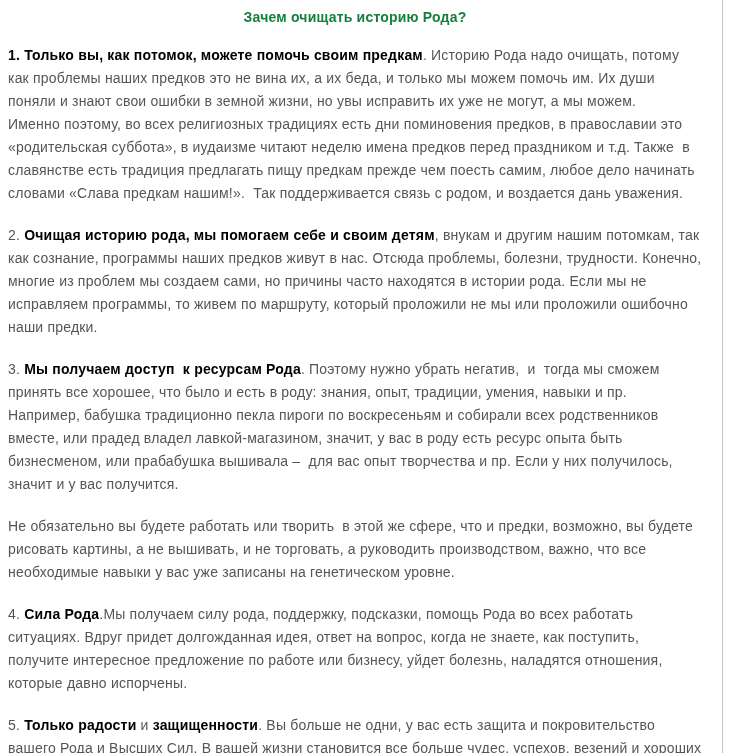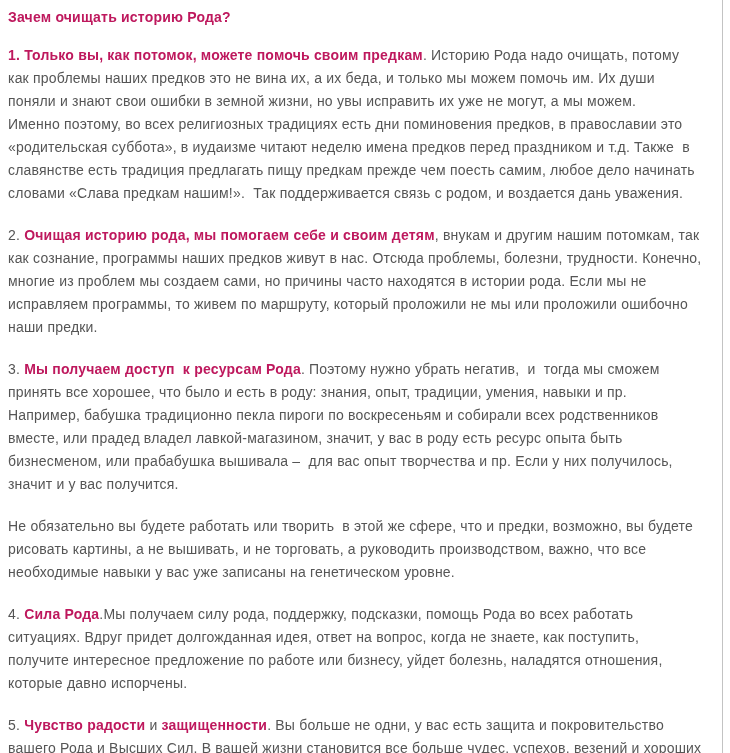--- a/index.html
+++ b/index.html
@@ -20,29 +20,30 @@
     padding: 6px 10px 0 8px;
     font-size: 14px;
     line-height: 23px;
     letter-spacing: 0.2px;
     color: #555555;
   }
   .page-title {
     font-size: 14px;
     line-height: 23px;
     font-weight: bold;
-    color: #be185d;
+    color: #15803d;
     margin: 0 0 15px 0;
+    text-align: center;
   }
   .article p {
     margin: 0 0 19px 0;
     white-space: pre-wrap;
   }
   .article p b {
-    color: #be185d;
+    color: #000000;
     font-weight: bold;
   }
   .right-border {
     position: absolute;
     top: 0;
     right: 7px;
     width: 1px;
     height: 753px;
     background: #c3c3c3;
   }
@@ -51,17 +52,17 @@
 <body>
 
 <div class="article">
   <h1 class="page-title">Зачем очищать историю Рода?</h1>
   <div id="article-body">
       <p><b>1. Только вы, как потомок, можете помочь своим предкам</b><span>. Историю Рода надо очищать, потому как проблемы наших предков это не вина их, а их беда, и только мы можем помочь им. Их души поняли и знают свои ошибки в земной жизни, но увы исправить их уже не могут, а мы можем.</span><br><span>Именно поэтому, во всех религиозных традициях есть дни поминовения предков, в православии это «родительская суббота», в иудаизме читают неделю имена предков перед праздником и т.д. Также  в славянстве есть традиция предлагать пищу предкам прежде чем поесть самим, любое дело начинать словами «Слава предкам нашим!».  Так поддерживается связь с родом, и воздается дань уважения.</span></p>
       <p><span>2. </span><b>Очищая историю рода, мы помогаем себе и своим детям</b><span>, внукам и другим нашим потомкам, так как сознание, программы наших предков живут в нас. Отсюда проблемы, болезни, трудности. Конечно, многие из проблем мы создаем сами, но причины часто находятся в истории рода. Если мы не исправляем программы, то живем по маршруту, который проложили не мы или проложили ошибочно наши предки.</span></p>
       <p><span>3. </span><b>Мы получаем доступ  к ресурсам Рода</b><span>. Поэтому нужно убрать негатив,  и  тогда мы сможем принять все хорошее, что было и есть в роду: знания, опыт, традиции, умения, навыки и пр. Например, бабушка традиционно пекла пироги по воскресеньям и собирали всех родственников вместе, или прадед владел лавкой-магазином, значит, у вас в роду есть ресурс опыта быть бизнесменом, или прабабушка вышивала –  для вас опыт творчества и пр. Если у них получилось, значит и у вас получится.</span></p>
       <p><span>Не обязательно вы будете работать или творить  в этой же сфере, что и предки, возможно, вы будете рисовать картины, а не вышивать, и не торговать, а руководить производством, важно, что все необходимые навыки у вас уже записаны на генетическом уровне.</span></p>
       <p><span>4. </span><b>Сила Рода</b><span>.Мы получаем силу рода, поддержку, подсказки, помощь Рода во всех работать ситуациях. Вдруг придет долгожданная идея, ответ на вопрос, когда не знаете, как поступить, получите интересное предложение по работе или бизнесу, уйдет болезнь, наладятся отношения, которые давно испорчены.</span></p>
-      <p><span>5. </span><b>Чувство радости</b><span> и </span><b>защищенности</b><span>. Вы больше не одни, у вас есть защита и покровительство вашего Рода и Высших Сил. В вашей жизни становится все больше чудес, успехов, везений и хороших событий.</span></p>
+      <p><span>5. </span><b>Только радости</b><span> и </span><b>защищенности</b><span>. Вы больше не одни, у вас есть защита и покровительство вашего Рода и Высших Сил. В вашей жизни становится все больше чудес, успехов, везений и хороших событий.</span></p>
     </div>
 </div>
 
 <div class="right-border"></div>
 
 </body></html>

